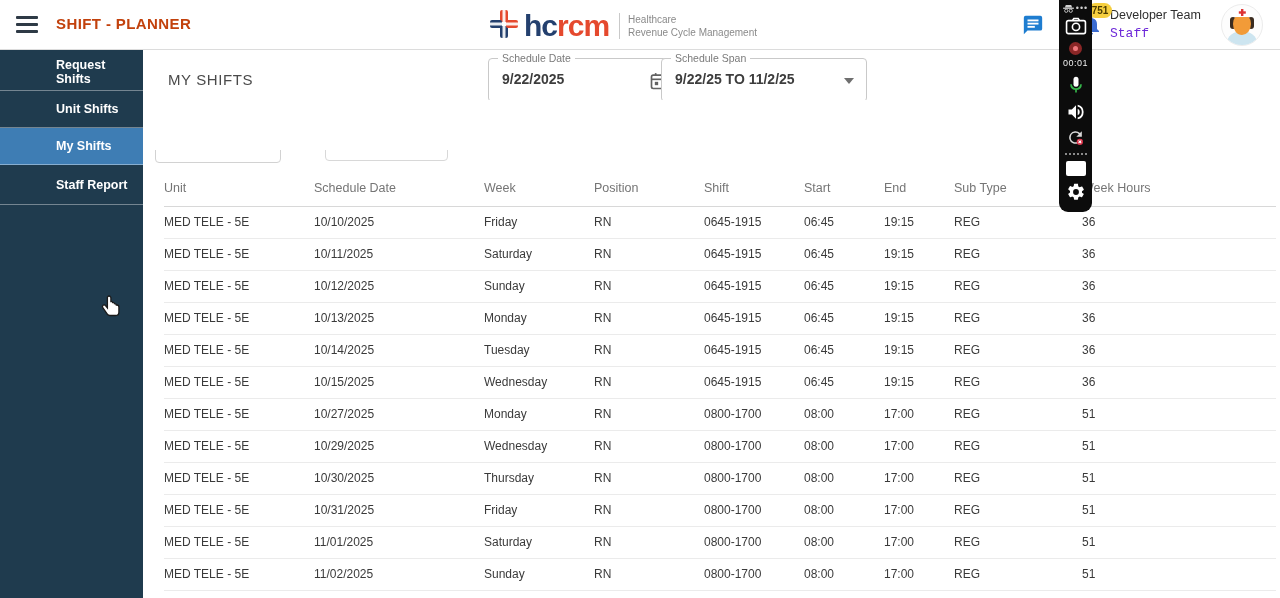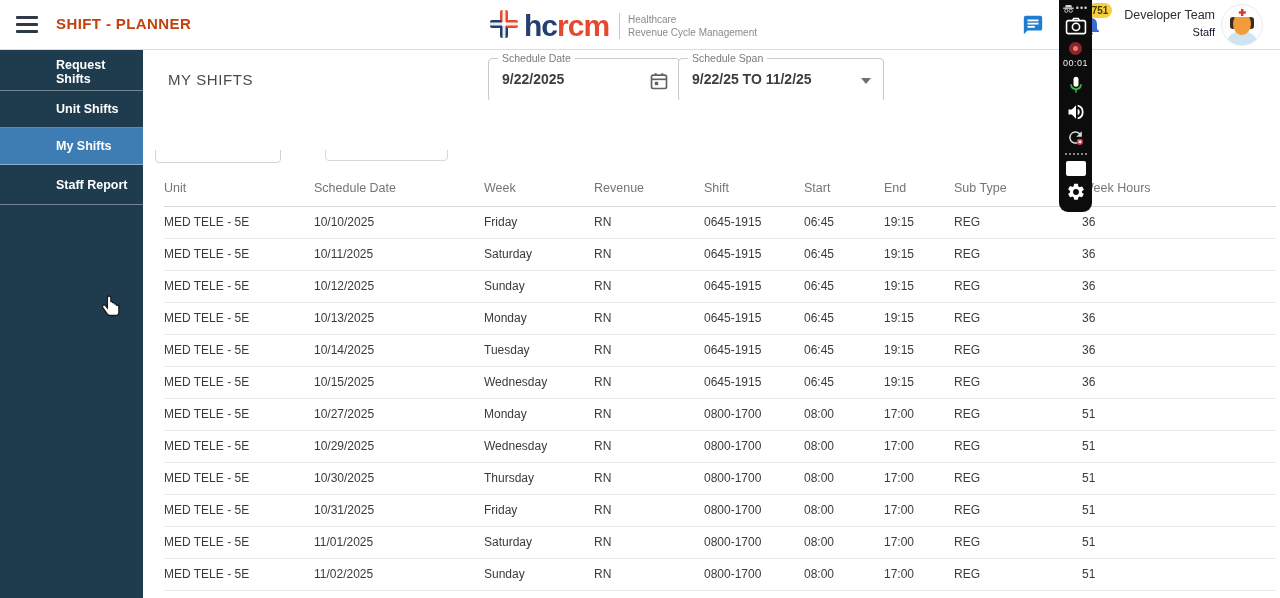--- a/index.html
+++ b/index.html
@@ -16,23 +16,23 @@
   .logo { position:absolute; left:488px; top:6px; height:40px; display:flex; align-items:center; }
   .logo-name { font-size:30px; font-weight:bold; letter-spacing:-1px; line-height:36px; margin-left:4px; }
   .logo-name .hc { color:#24406e; } .logo-name .rcm { color:#e5492e; }
   .logo-sep { width:1px; height:26px; background:#c9c9c9; margin:0 8px 0 10px; }
   .logo-tag { font-size:10px; color:#8a8a8a; line-height:13px; }
   .chat-icon { position:absolute; left:1022px; top:14px; cursor:pointer; }
   .bell-icon { position:absolute; left:1079px; top:12px; z-index:50; cursor:pointer; }
   .notif-badge { position:absolute; left:1088px; top:3px; min-width:24px; height:15px; z-index:120;
                  background:#f6cf3f; border-radius:8px; font-size:10px; font-weight:bold; color:#4a3b00;
                  display:flex; align-items:center; justify-content:center; padding:4px 3px; }
-  .user-block { position:absolute; left:1110px; top:8px; width:105px; text-align:right; }
+  .user-block { position:absolute; left:1110px; top:8px; width:105px; text-align:left; }
   .user-name { font-size:12.5px; color:#2f2f2f; }
-  .user-role { font-size:11px; color:#0f172a; margin-top:4px; }
+  .user-role { font-size:13px; color:#6d28d9; margin-top:4px;font-family:Liberation Mono, monospace; }
   .avatar { position:absolute; left:1221px; top:4px; width:42px; height:42px; border-radius:50%;
             background:#fdfdfd; border:1px solid #ececec; overflow:hidden; cursor:pointer; }
 
   
   .sidebar { position:absolute; left:0; top:50px; width:143px; height:548px; background:#1f3b4e;
              padding-top:4px; z-index:10; }
   .side-item { position:relative; display:flex; align-items:center; color:#fff;
                border-bottom:1px solid rgba(255,255,255,.38); cursor:pointer; }
   .side-item.main { height:43px; font-weight:bold; font-size:12.5px; padding-left:13px; }
   .side-item.main .lbl { margin-left:10px; }
@@ -58,21 +58,21 @@
   
   .main { position:absolute; left:143px; top:50px; width:1137px; height:548px; background:#fff; }
   .title-row { position:relative; height:57px; border-bottom:1px solid #e6e6e6; }
   .page-title { position:absolute; left:25px; top:21px; font-size:15px; font-weight:500;
                 color:#4a4a4a; letter-spacing:.6px; }
   .mfield { position:absolute; border:1px solid #c9c9c9; border-radius:4px; background:#fff; }
   .mfield .mlabel { position:absolute; top:-7px; left:9px; background:#fff; padding:0 4px;
                     font-size:10.5px; color:#7a7a7a; white-space:nowrap; }
   .mfield .mvalue { position:absolute; left:13px; top:12px; font-size:14px; font-weight:600; color:#3d3d3d; }
   .f-date { left:345px; top:8px; width:192px; height:44px; }
-  .f-span { left:535px; top:8px; width:206px; height:44px; }
+  .f-span { left:518px; top:8px; width:206px; height:44px; }
   .cal-icon { position:absolute; right:10px; top:11px; cursor:pointer; }
   .dd-arrow { position:absolute; right:12px; top:19px; width:0; height:0;
               border-left:5px solid transparent; border-right:5px solid transparent;
               border-top:6px solid #6f6f6f; }
 
   .filter-row { position:relative; height:63px; }
   .cols-select { position:absolute; left:12px; top:10px; width:126px; height:46px;
                  border:1px solid #d2d2d2; border-radius:4px; cursor:pointer; }
   .cols-select .mlabel { position:absolute; top:-7px; left:8px; background:#fff; padding:0 3px;
                          font-size:10px; color:#9a9a9a; white-space:nowrap; }
@@ -310,21 +310,21 @@
       </svg>
     </div>
   </div>
 
   <table>
     <thead>
       <tr>
         <th class="c0">Unit</th>
         <th class="c1">Schedule Date</th>
         <th class="c2">Week</th>
-        <th class="c3">Revenue</th>
+        <th class="c3">Position</th>
         <th class="c4">Shift</th>
         <th class="c5">Start</th>
         <th class="c6">End</th>
         <th class="c7">Sub Type</th>
         <th class="c8">Week Hours</th>
       </tr>
     </thead>
     <tbody>
       <tr>
           <td>MED TELE - 5E</td>

